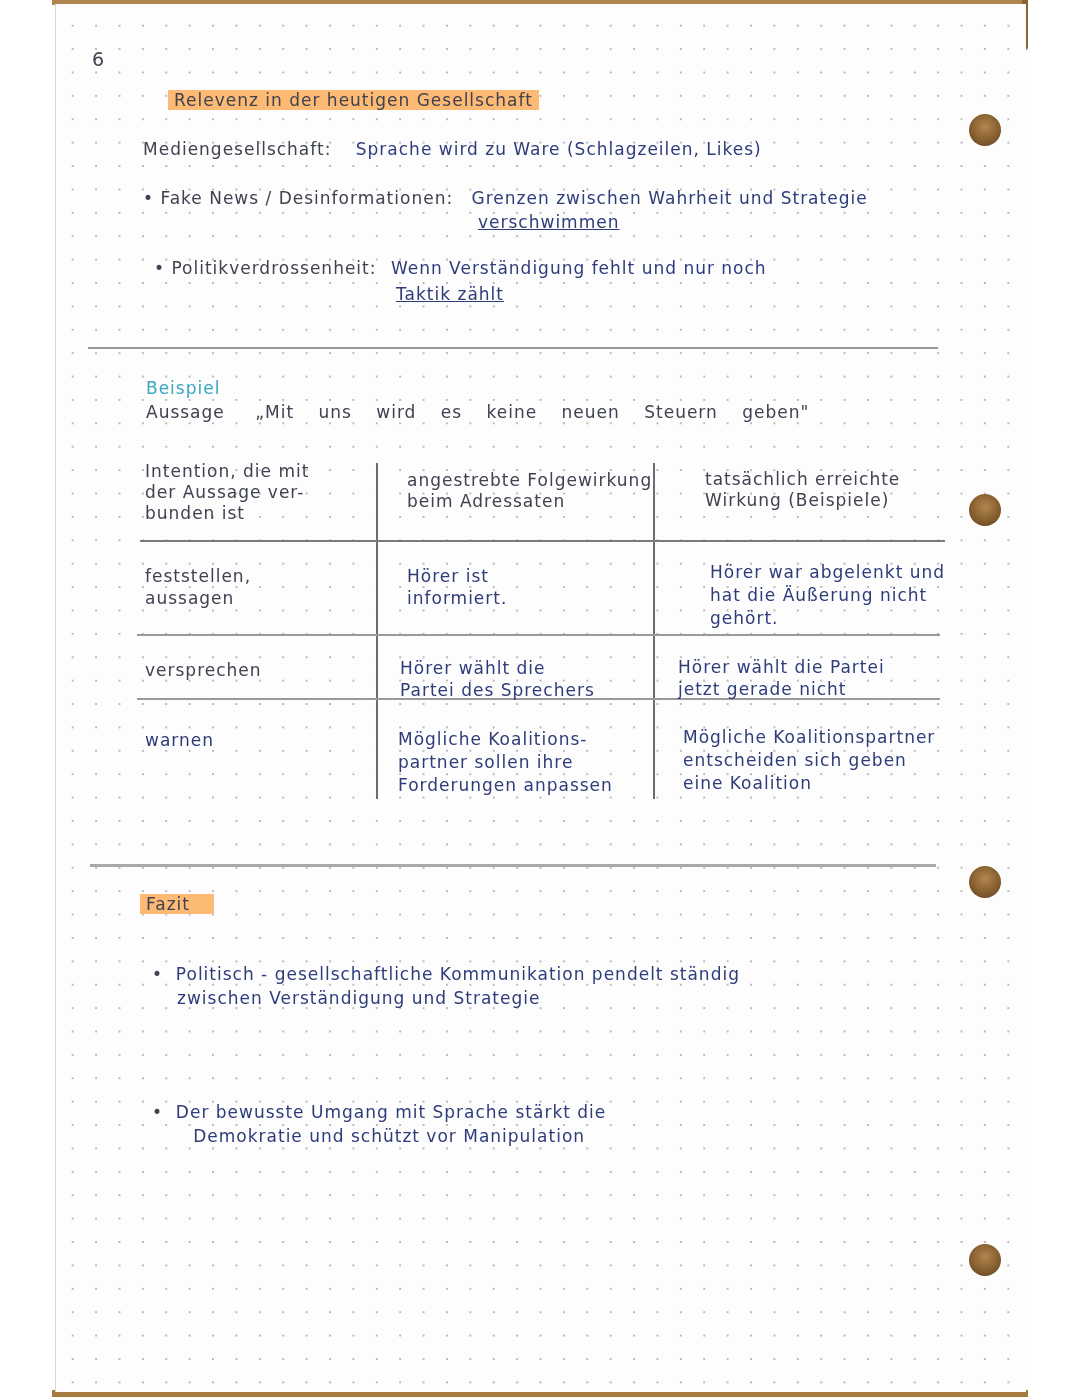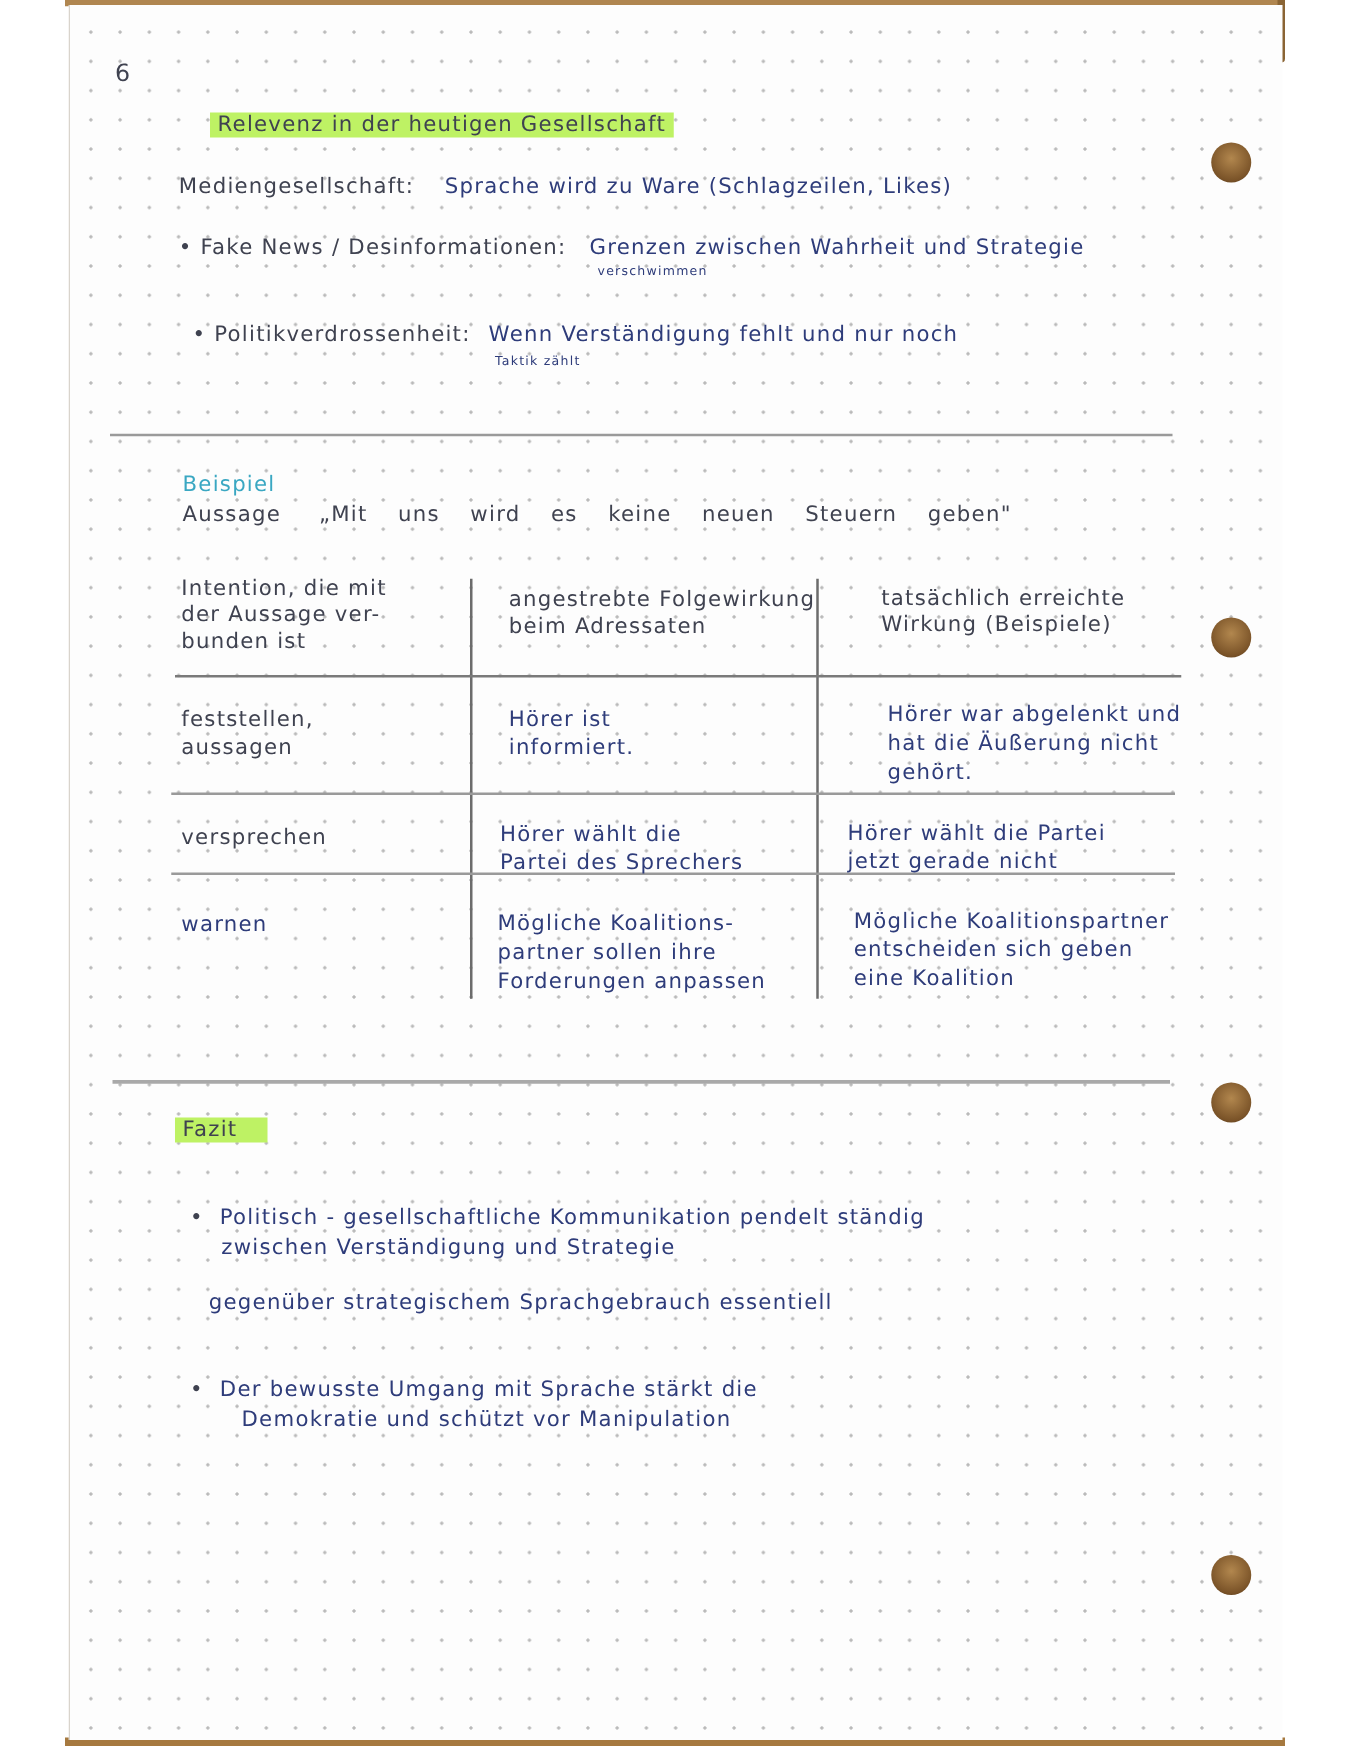--- a/index.html
+++ b/index.html
@@ -18,22 +18,22 @@
     background-size: 23.4px 23.4px;
     background-position: 5px 10px;
     border-left:1px solid #d9d4cc;
   }
   .hole { position:absolute; width:32px; height:32px; border-radius:50%;
     background: radial-gradient(circle at 50% 40%, #b2874e 0%, #7a5328 70%, #4a3118 100%); }
 
   .hw { position:absolute; color:#3f4250; font-family:"DejaVu Sans", sans-serif; font-size:17px; letter-spacing:1px; white-space:nowrap; }
   .blue { color:#2e3c7a; }
   .teal { color:#3aa7c2; }
-  .small { font-size:10px; }
-  .hl { background:#bef264; padding:0 6px; }
+  .small { font-size:17px;text-decoration:underline; }
+  .hl { background:#fdba74; padding:0 6px; }
 
   .hrule { position:absolute; height:2px; background:#9a9a9a; }
   .vrule { position:absolute; width:1.5px; background:#6c6c6c; }
 </style>
 </head>
 <body>
 
 <div class="desk-top"></div>
 <div class="desk-right"></div>
 <div class="desk-bottom"></div>
@@ -136,18 +136,17 @@
 
 <div class="hw" style="left:140px; top:894px;">
   <span class="hl" style="padding:0 24px 0 6px;">Fazit</span>
 </div>
 
 <div class="hw blue" style="left:152px; top:962px; line-height:24px;">
   <div><span style="color:#3f4250;">•&nbsp;&nbsp;</span><span>Politisch - gesellschaftliche Kommunikation pendelt ständig</span></div>
   <div style="padding-left:25px;">zwischen Verständigung und Strategie</div>
 </div>
 <div class="hw blue" style="left:152px; top:1030px; line-height:24px;">
-  <div style="padding-left:15px;">gegenüber strategischem Sprachgebrauch essentiell</div>
 </div>
 <div class="hw blue" style="left:152px; top:1100px; line-height:24px;text-align:center;">
   <div><span style="color:#3f4250;">•&nbsp;&nbsp;</span><span>Der bewusste Umgang mit Sprache stärkt die</span></div>
   <div style="padding-left:20px;">Demokratie und schützt vor Manipulation</div>
 </div>
 
 </body></html>

